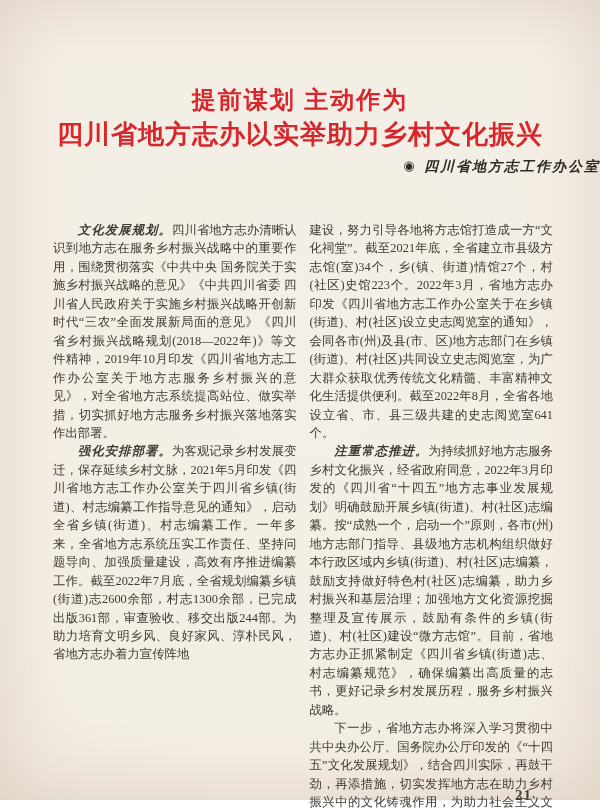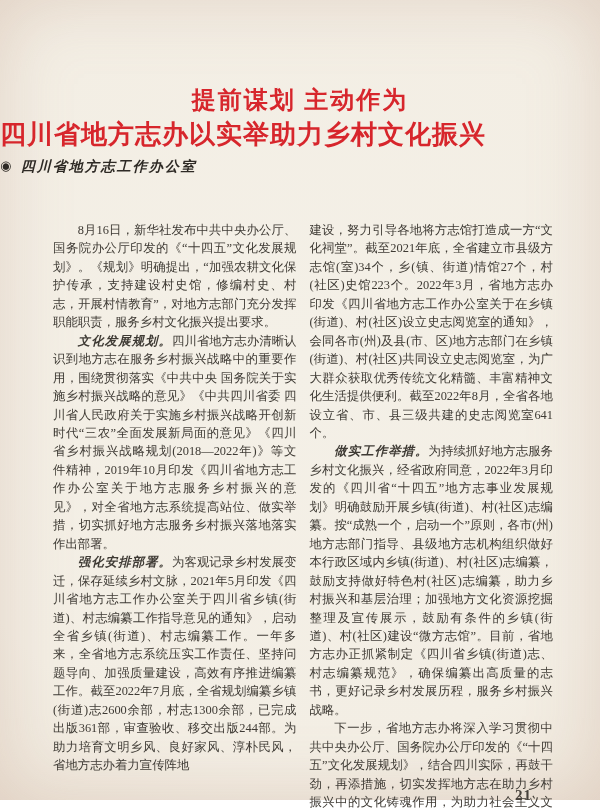--- a/index.html
+++ b/index.html
@@ -19,28 +19,29 @@
   .title-line1{
     position:absolute;top:86px;left:0;width:600px;
     text-align:center;
     font-family:"Liberation Sans","DejaVu Sans",sans-serif;
     font-weight:bold;font-size:24px;line-height:28px;
     letter-spacing:2px;
     color:var(--title-red,#d7262c);
   }
   .title-line2{
     position:absolute;top:118px;left:0;width:600px;
+    text-align:center;
     font-family:"Liberation Sans","DejaVu Sans",sans-serif;
     font-weight:bold;font-size:26px;line-height:32px;
     letter-spacing:1px;
     color:var(--title-red,#d7262c);
   }
   .author-line{
     position:absolute;top:157px;left:0;width:600px;
-    text-align:left;
+    text-align:right;
     font-weight:bold;font-style:italic;
     font-size:14px;line-height:20px;letter-spacing:2px;
     color:#2e2a25;
   }
   .author-line .bullet{
     font-style:normal;font-size:13px;letter-spacing:0;
     position:relative;top:-1px;margin-right:4px;
   }
   .columns{
     position:absolute;top:221px;left:53px;width:500px;
@@ -78,36 +79,33 @@
 
   <div class="author-line">
     <span class="bullet">◉</span>
     <span>四川省地方志工作办公室</span>
   </div>
 
   <div class="columns">
 
     <div class="col">
       <p>
-        <span class="lead"></span><span>8月16日，新华社发布中共中央办公厅、国务院办公厅印发的《“十四五”文化发展规划》。《规划》明确提出，“加强农耕文化保护传承，支持建设村史馆，修编村史、村志，开展村情教育”，对地方志部门充分发挥职能职责，服务乡村文化振兴提出要求。</span>
-      </p>
-      <p>
         <span class="lead">文化发展规划。</span><span>四川省地方志办清晰认识到地方志在服务乡村振兴战略中的重要作用，围绕贯彻落实《中共中央 国务院关于实施乡村振兴战略的意见》《中共四川省委 四川省人民政府关于实施乡村振兴战略开创新时代“三农”全面发展新局面的意见》《四川省乡村振兴战略规划(2018—2022年)》等文件精神，2019年10月印发《四川省地方志工作办公室关于地方志服务乡村振兴的意见》，对全省地方志系统提高站位、做实举措，切实抓好地方志服务乡村振兴落地落实作出部署。</span>
       </p>
       <p>
         <span class="lead">强化安排部署。</span><span>为客观记录乡村发展变迁，保存延续乡村文脉，2021年5月印发《四川省地方志工作办公室关于四川省乡镇(街道)、村志编纂工作指导意见的通知》，启动全省乡镇(街道)、村志编纂工作。一年多来，全省地方志系统压实工作责任、坚持问题导向、加强质量建设，高效有序推进编纂工作。截至2022年7月底，全省规划编纂乡镇(街道)志2600余部，村志1300余部，已完成出版361部，审查验收、移交出版244部。为助力培育文明乡风、良好家风、淳朴民风，省地方志办着力宣传阵地</span>
       </p>
     </div>
 
     <div class="col">
       <p class="no-indent">
         <span>建设，努力引导各地将方志馆打造成一方“文化祠堂”。截至2021年底，全省建立市县级方志馆(室)34个，乡(镇、街道)情馆27个，村(社区)史馆223个。2022年3月，省地方志办印发《四川省地方志工作办公室关于在乡镇(街道)、村(社区)设立史志阅览室的通知》，会同各市(州)及县(市、区)地方志部门在乡镇(街道)、村(社区)共同设立史志阅览室，为广大群众获取优秀传统文化精髓、丰富精神文化生活提供便利。截至2022年8月，全省各地设立省、市、县三级共建的史志阅览室641个。</span>
       </p>
       <p>
-        <span class="lead">做实工作举措。</span><span>为持续抓好地方志服务乡村文化振兴，经省政府同意，2022年3月印发的《四川省“十四五”地方志事业发展规划》明确鼓励开展乡镇(街道)、村(社区)志编纂。按“成熟一个，启动一个”原则，各市(州)地方志部门指导、县级地方志机构组织做好本行政区域内乡镇(街道)、村(社区)志编纂，鼓励支持做好特色村(社区)志编纂，助力乡村振兴和基层治理；加强地方文化资源挖掘整理及宣传展示，鼓励有条件的乡镇(街道)、村(社区)建设“微方志馆”。目前，省地方志办正抓紧制定《四川省乡镇(街道)志、村志编纂规范》，确保编纂出高质量的志书，更好记录乡村发展历程，服务乡村振兴战略。</span>
+        <span class="lead">注重常态推进。</span><span>为持续抓好地方志服务乡村文化振兴，经省政府同意，2022年3月印发的《四川省“十四五”地方志事业发展规划》明确鼓励开展乡镇(街道)、村(社区)志编纂。按“成熟一个，启动一个”原则，各市(州)地方志部门指导、县级地方志机构组织做好本行政区域内乡镇(街道)、村(社区)志编纂，鼓励支持做好特色村(社区)志编纂，助力乡村振兴和基层治理；加强地方文化资源挖掘整理及宣传展示，鼓励有条件的乡镇(街道)、村(社区)建设“微方志馆”。目前，省地方志办正抓紧制定《四川省乡镇(街道)志、村志编纂规范》，确保编纂出高质量的志书，更好记录乡村发展历程，服务乡村振兴战略。</span>
       </p>
       <p>
         <span>下一步，省地方志办将深入学习贯彻中共中央办公厅、国务院办公厅印发的《“十四五”文化发展规划》，结合四川实际，再鼓干劲，再添措施，切实发挥地方志在助力乡村振兴中的文化铸魂作用，为助力社会主义文化强国建设、助力文化强省旅游强省建设，作出方志部门应有贡献。</span>
       </p>
 
     </div>
 
   </div>
 
   <div class="page-number">21</div>

